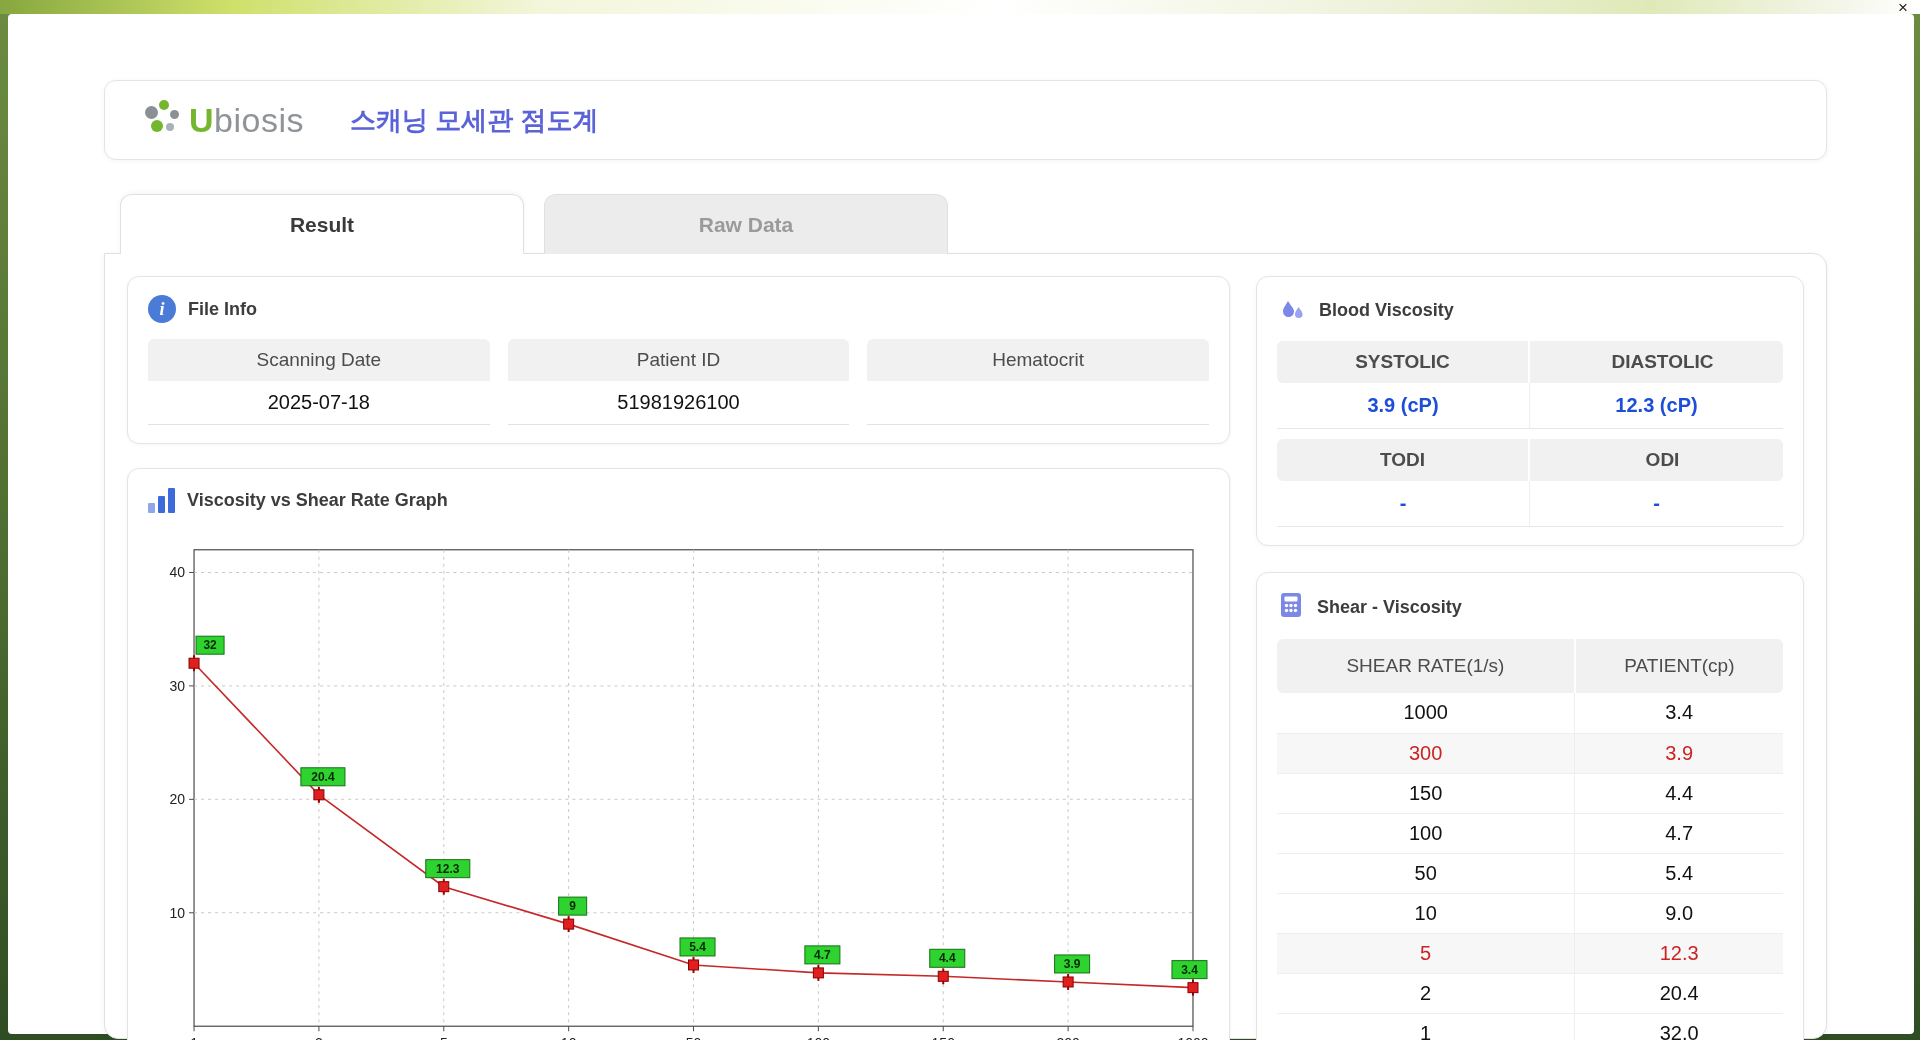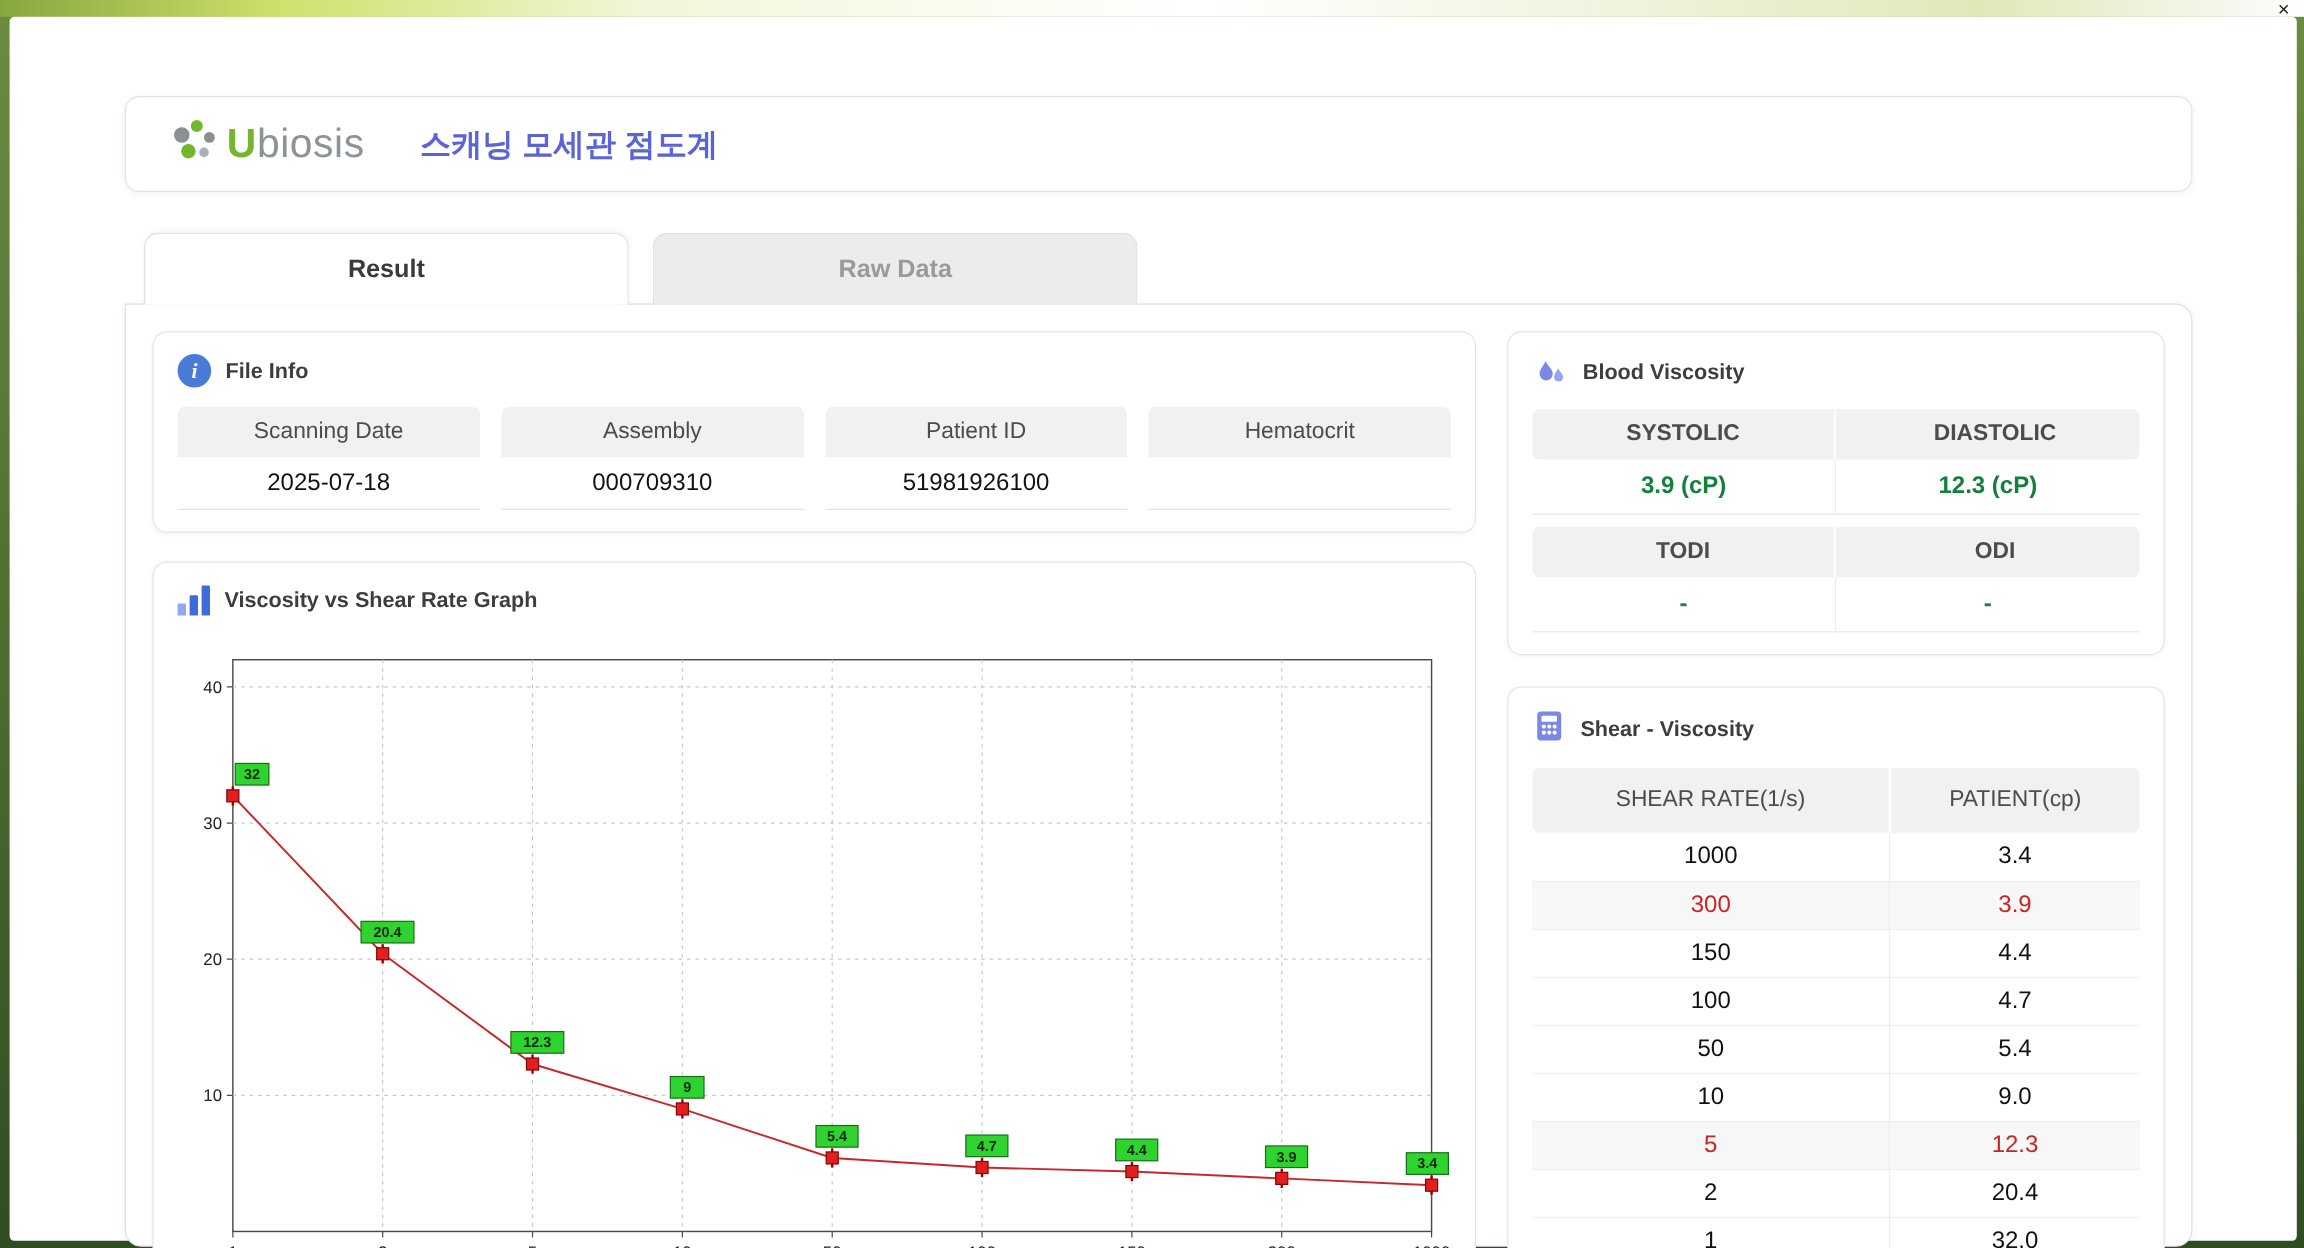--- a/index.html
+++ b/index.html
@@ -71,21 +71,21 @@
   
   .graph-card { flex:1; display:flex; flex-direction:column; }
   #chart-svg { width:100%; height:530px; display:block; }
 
   
   .bv-grid { display:grid; grid-template-columns:1fr 1fr;font-weight:bold; }
   .bv-cell { height:42px; display:flex; align-items:center; justify-content:center; font-size:19px; }
   .bv-h { background:#f1f1f1; color:#4c4c4c; }
   .bv-h.l { border-radius:6px 0 0 6px; border-right:2px solid #ffffff; }
   .bv-h.r { border-radius:0 6px 6px 0;padding-left:12px; }
-  .bv-v { color:#15803d; font-size:20px; border-bottom:1px solid #e6e6e6; height:46px; }
+  .bv-v { color:#1d4ed8; font-size:20px; border-bottom:1px solid #e6e6e6; height:46px; }
   .bv-v.l { border-right:1px solid #eeeeee; }
   .bv-spacer { grid-column:1 / span 2; height:10px; }
 
   
   .sv-table { width:100%; border-collapse:collapse; }
   .sv-table th { background:#f1f1f1; height:54px; font-size:19px; font-weight:400;
     color:#4c4c4c; }
   .sv-table th.l { border-radius:6px 0 0 6px; border-right:2px solid #fff; }
   .sv-table th.r { border-radius:0 6px 6px 0; }
   .sv-table td { height:40px; text-align:center; font-size:20px; color:#111;
@@ -126,24 +126,20 @@
 
       <div class="card">
         <div class="card-head">
           <span class="info-icon">i</span>
           <span class="card-title">File Info</span>
         </div>
         <div class="fields">
           <div class="field">
             <div class="field-label">Scanning Date</div>
             <div class="field-value">2025-07-18</div>
-          </div>
-          <div class="field">
-            <div class="field-label">Assembly</div>
-            <div class="field-value">000709310</div>
           </div>
           <div class="field">
             <div class="field-label">Patient ID</div>
             <div class="field-value">51981926100</div>
           </div>
           <div class="field">
             <div class="field-label">Hematocrit</div>
             <div class="field-value"></div>
           </div>
         </div>

